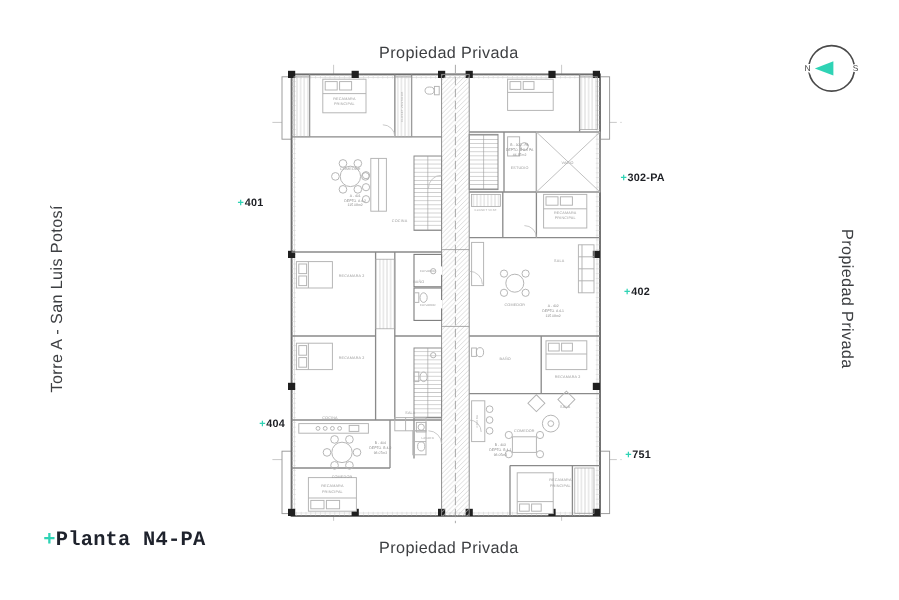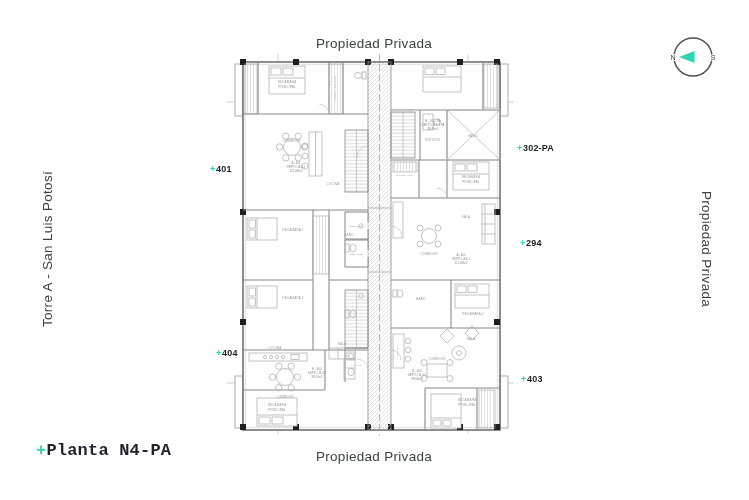--- a/index.html
+++ b/index.html
@@ -39,23 +39,23 @@
 <body>
 
 <div class="edge-label edge-top">Propiedad Privada</div>
 <div class="edge-label edge-bottom">Propiedad Privada</div>
 <div class="edge-label edge-left">Torre A - San Luis Potosí</div>
 <div class="edge-label edge-right">Propiedad Privada</div>
 
 <div class="sheet-title"><span class="plus">+</span><span>Planta N4-PA</span></div>
 
 <div class="unit-label" style="left:517px;top:103px;margin-top:40px;"><span class="plus">+</span><span>302-PA</span></div>
-<div class="unit-label" style="left:198px;top:164px;margin-left:12px;"><span class="plus">+</span><span>401</span></div>
-<div class="unit-label" style="left:520px;top:238px;"><span class="plus">+</span><span>294</span></div>
-<div class="unit-label" style="left:521px;top:374px;"><span class="plus">+</span><span>403</span></div>
+<div class="unit-label" style="left:198px;top:164px;"><span class="plus">+</span><span>401</span></div>
+<div class="unit-label" style="left:520px;top:238px;"><span class="plus">+</span><span>402</span></div>
+<div class="unit-label" style="left:521px;top:374px;"><span class="plus">+</span><span>751</span></div>
 <div class="unit-label" style="left:216px;top:348px;"><span class="plus">+</span><span>404</span></div>
 
 <svg id="compass-svg" width="60" height="60" viewBox="0 0 60 60">
   <circle cx="30" cy="30" r="19" fill="none" stroke="#4a4a4a" stroke-width="1.4"></circle>
   <polygon points="16,30 31.5,24 31.5,36" fill="#2fd3b5"></polygon>
   <text x="10" y="32.5" class="compass-letter" text-anchor="middle">N</text>
   <text x="50" y="32.5" class="compass-letter" text-anchor="middle">S</text>
 </svg>
 
 <svg id="plan-svg" width="295" height="390" viewBox="0 0 295 390">

